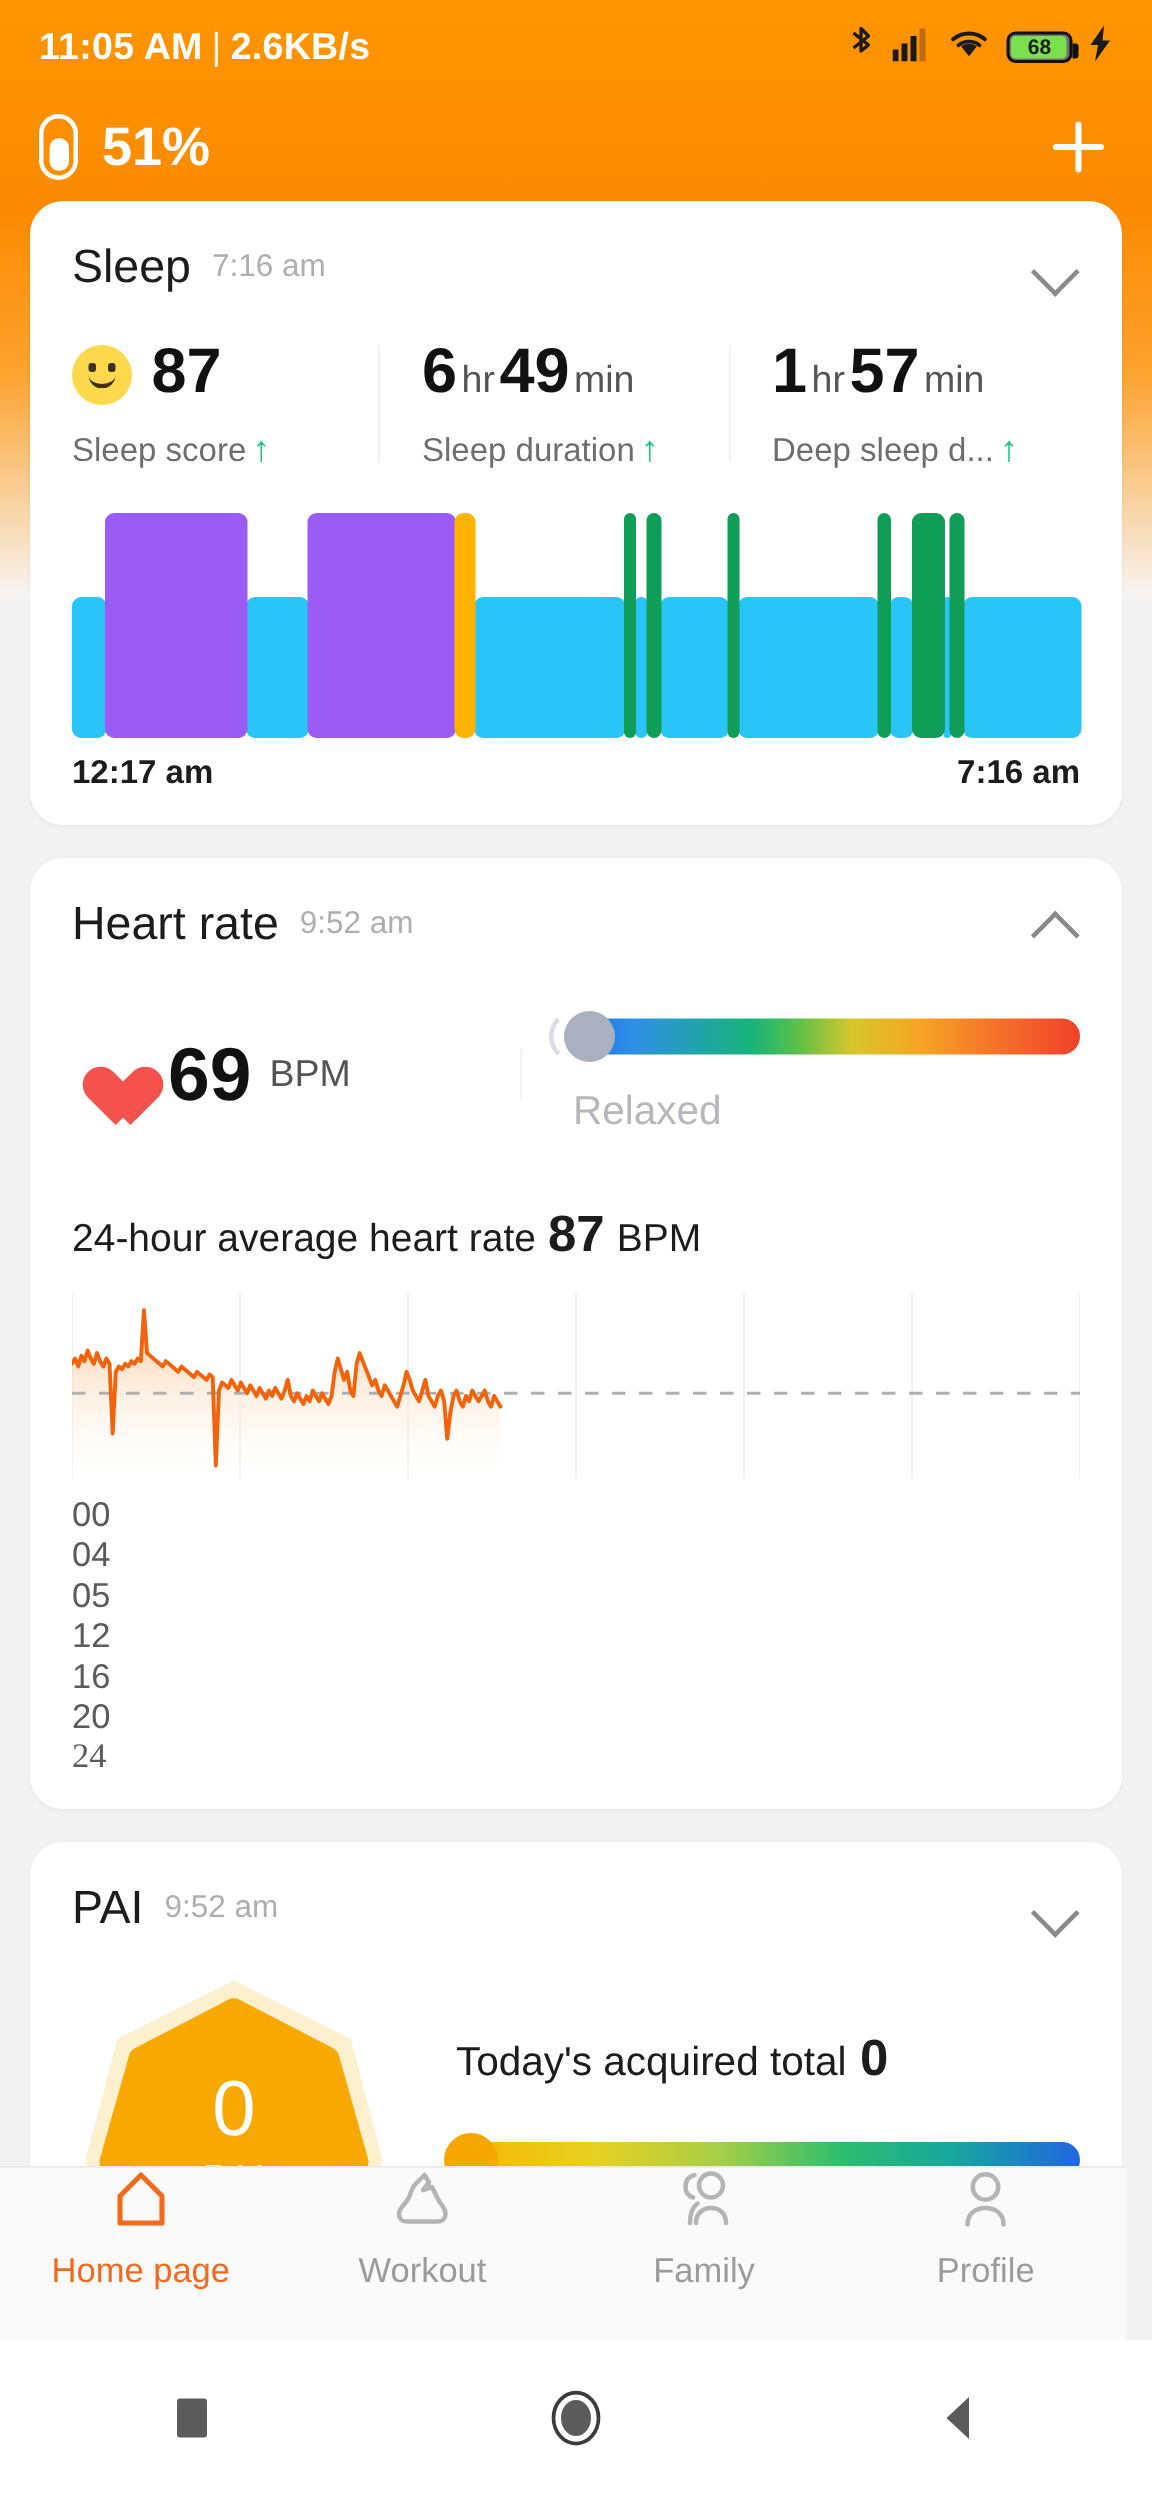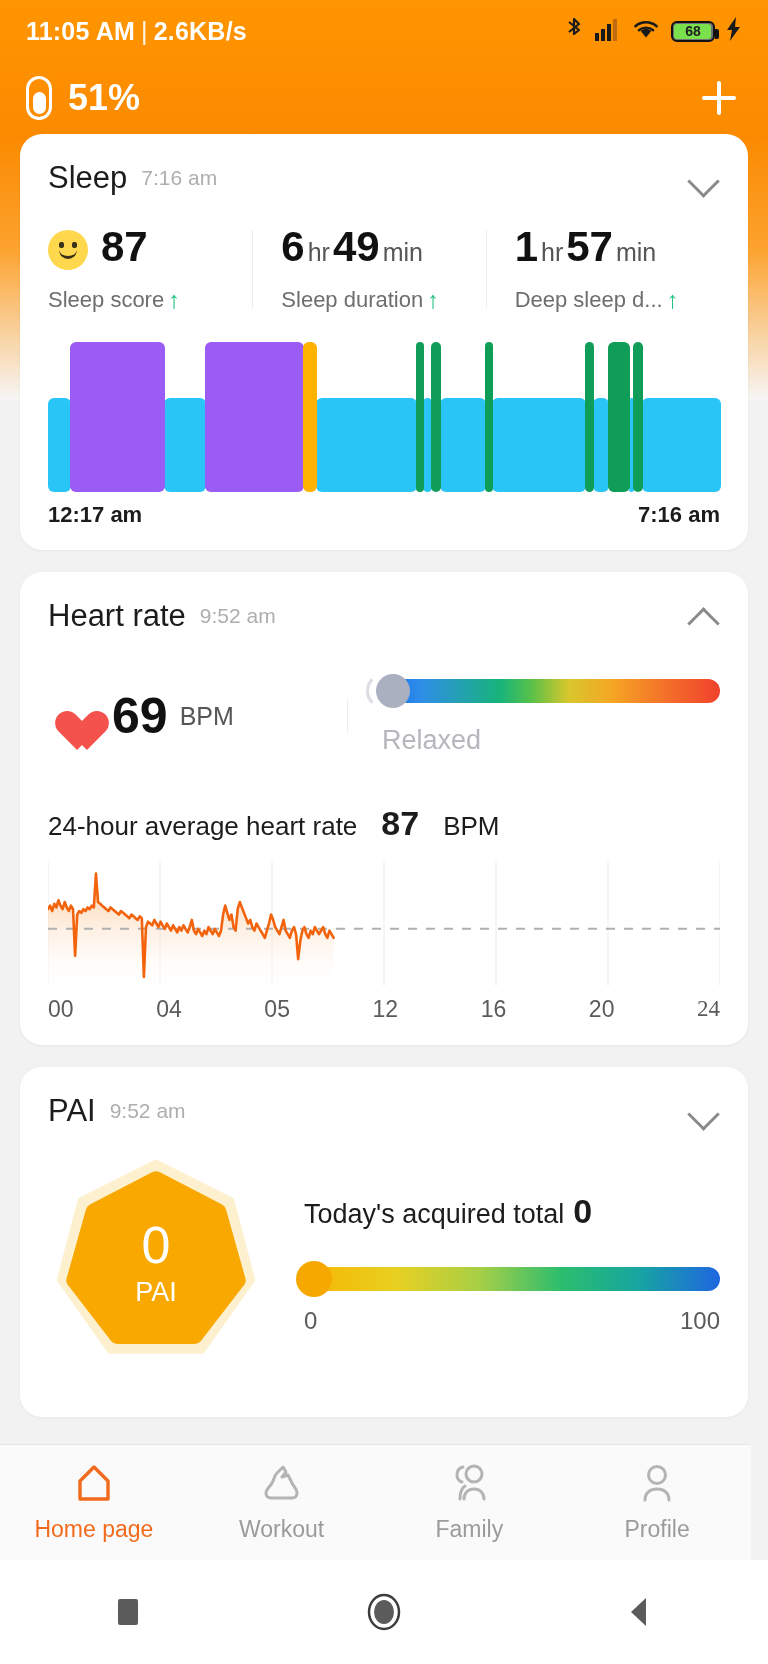--- a/index.html
+++ b/index.html
@@ -131,24 +131,24 @@
     position:absolute; left:-6px; top:-5px; width:34px; height:34px; border-radius:50%;
     background:#aab0c0; box-shadow:0 0 0 5px rgba(255,255,255,.0);
   }
   .hr-knob-ring{
     position:absolute; left:-16px; top:-6px; width:36px; height:36px; border-radius:50%;
     border:3px solid #dcdde3; border-right-color:transparent; border-top-color:transparent; border-bottom-color:transparent;
   }
   .hr-state{ font-size:27px; color:#b6b6bd; margin-top:22px;}
 
   
-  .hr24-title{ font-size:26px; color:#1c1c1c; margin-top:40px; display:flex; align-items:baseline; gap:24px;}
+  .hr24-title{ font-size:26px; color:#1c1c1c; margin-top:40px; display:flex; align-items:baseline; gap:8px;}
   .hr24-title .n{ font-size:34px; font-weight:bold; }
   .hr24-chart{ position:relative; height:125px; margin-top:18px; }
-  .hr24-axis{ display:flex; margin-top:10px; font-size:23px; color:#5b5b5b;}
+  .hr24-axis{ display:flex; margin-top:10px; font-size:23px; color:#5b5b5b;flex-direction:column;}
   .hr24-axis span{ flex:1; text-align:left;}
   .hr24-axis span:last-child{ flex:0; }
 
   
   .pai-row{ display:flex; align-items:center; margin-top:26px; }
   .pai-badge{ width:216px; height:216px; position:relative; flex:none;}
   .pai-num{ font-size:52px; color:#fff; line-height:1;}
   .pai-sub{ font-size:27px; color:#fff; margin-top:6px;}
   .pai-right{ flex:1; padding-left:40px; }
   .pai-total{ font-size:27px; color:#1c1c1c; display:flex; align-items:baseline; gap:9px;}
@@ -159,21 +159,21 @@
   }
   .pai-knob{
     position:absolute; left:-8px; top:-6px; width:36px; height:36px; border-radius:50%;
     background:#f7a800;
   }
   .pai-scale{ display:flex; justify-content:space-between; margin-top:16px; font-size:24px; color:#5b5b5b;}
 
   
   .tabbar{
     position:absolute; left:0; bottom:104px; width:751px; height:116px;
-    background:#fafafa; border-top:1px solid #e6e6e6; display:flex; align-items:center;
+    background:#fafafa; border-top:1px solid #e6e6e6; display:flex; 
   }
   .tab{ flex:1; display:flex; flex-direction:column; align-items:center; gap:8px; cursor:pointer;}
   .tab-label{ font-size:23px; color:#9b9b9b;}
   .tab.active .tab-label{ color:#f26b1d; }
   .navbar{
     position:absolute; left:0; bottom:0; width:768px; height:104px;
     background:#fff; display:flex; align-items:center; justify-content:space-around;
   }
   .nav-btn{ width:80px; height:60px; display:flex; align-items:center; justify-content:center; cursor:pointer;}
 </style>

